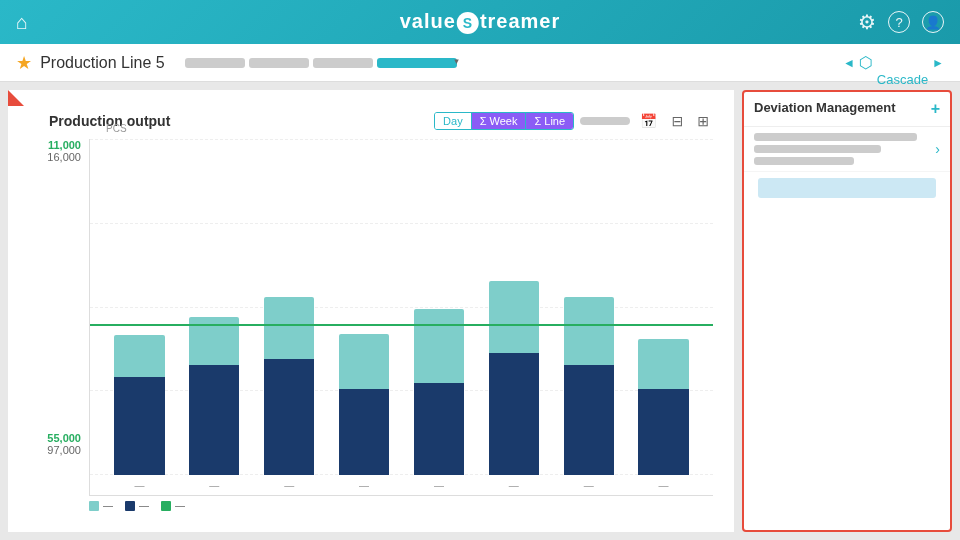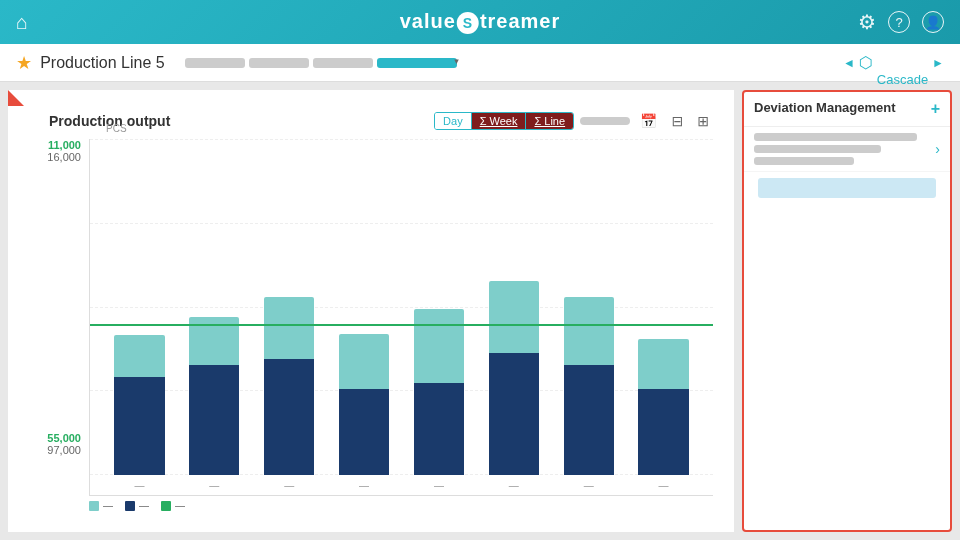--- a/index.html
+++ b/index.html
@@ -150,23 +150,22 @@
       padding: 2px 8px;
       font-size: 11px;
       color: #2ab8c8;
       background: white;
       border: none;
       border-right: 1px solid #2ab8c8;
       cursor: pointer;
     }
     .period-btn:last-child { border-right: none; }
     .period-btn.active {
-      background: #7f1d1d;
+      background: #8b5cf6;
       color: white;
-      text-decoration: underline;
     }
     .ctrl-icon {
       color: #666;
       font-size: 14px;
       cursor: pointer;
       padding: 2px 4px;
     }
     .ctrl-slider {
       width: 50px;
       height: 8px;

